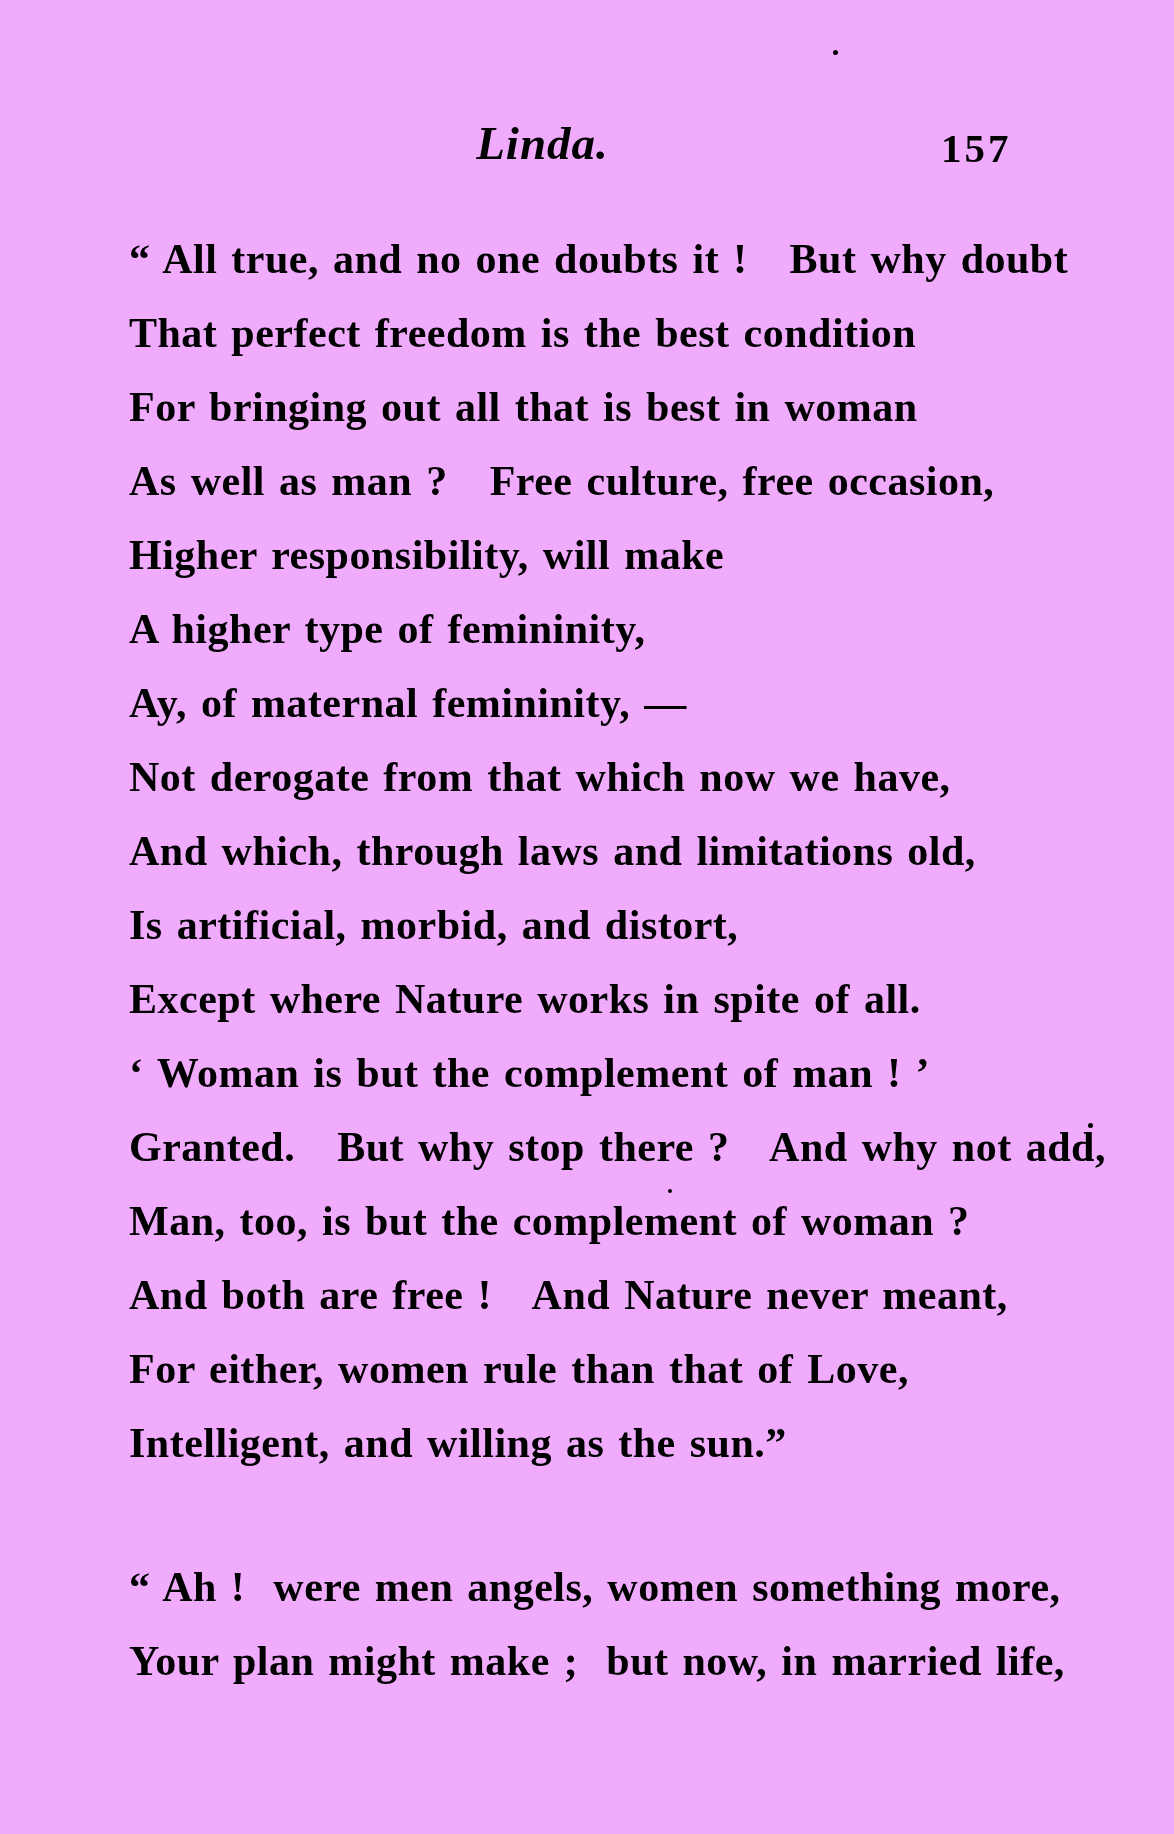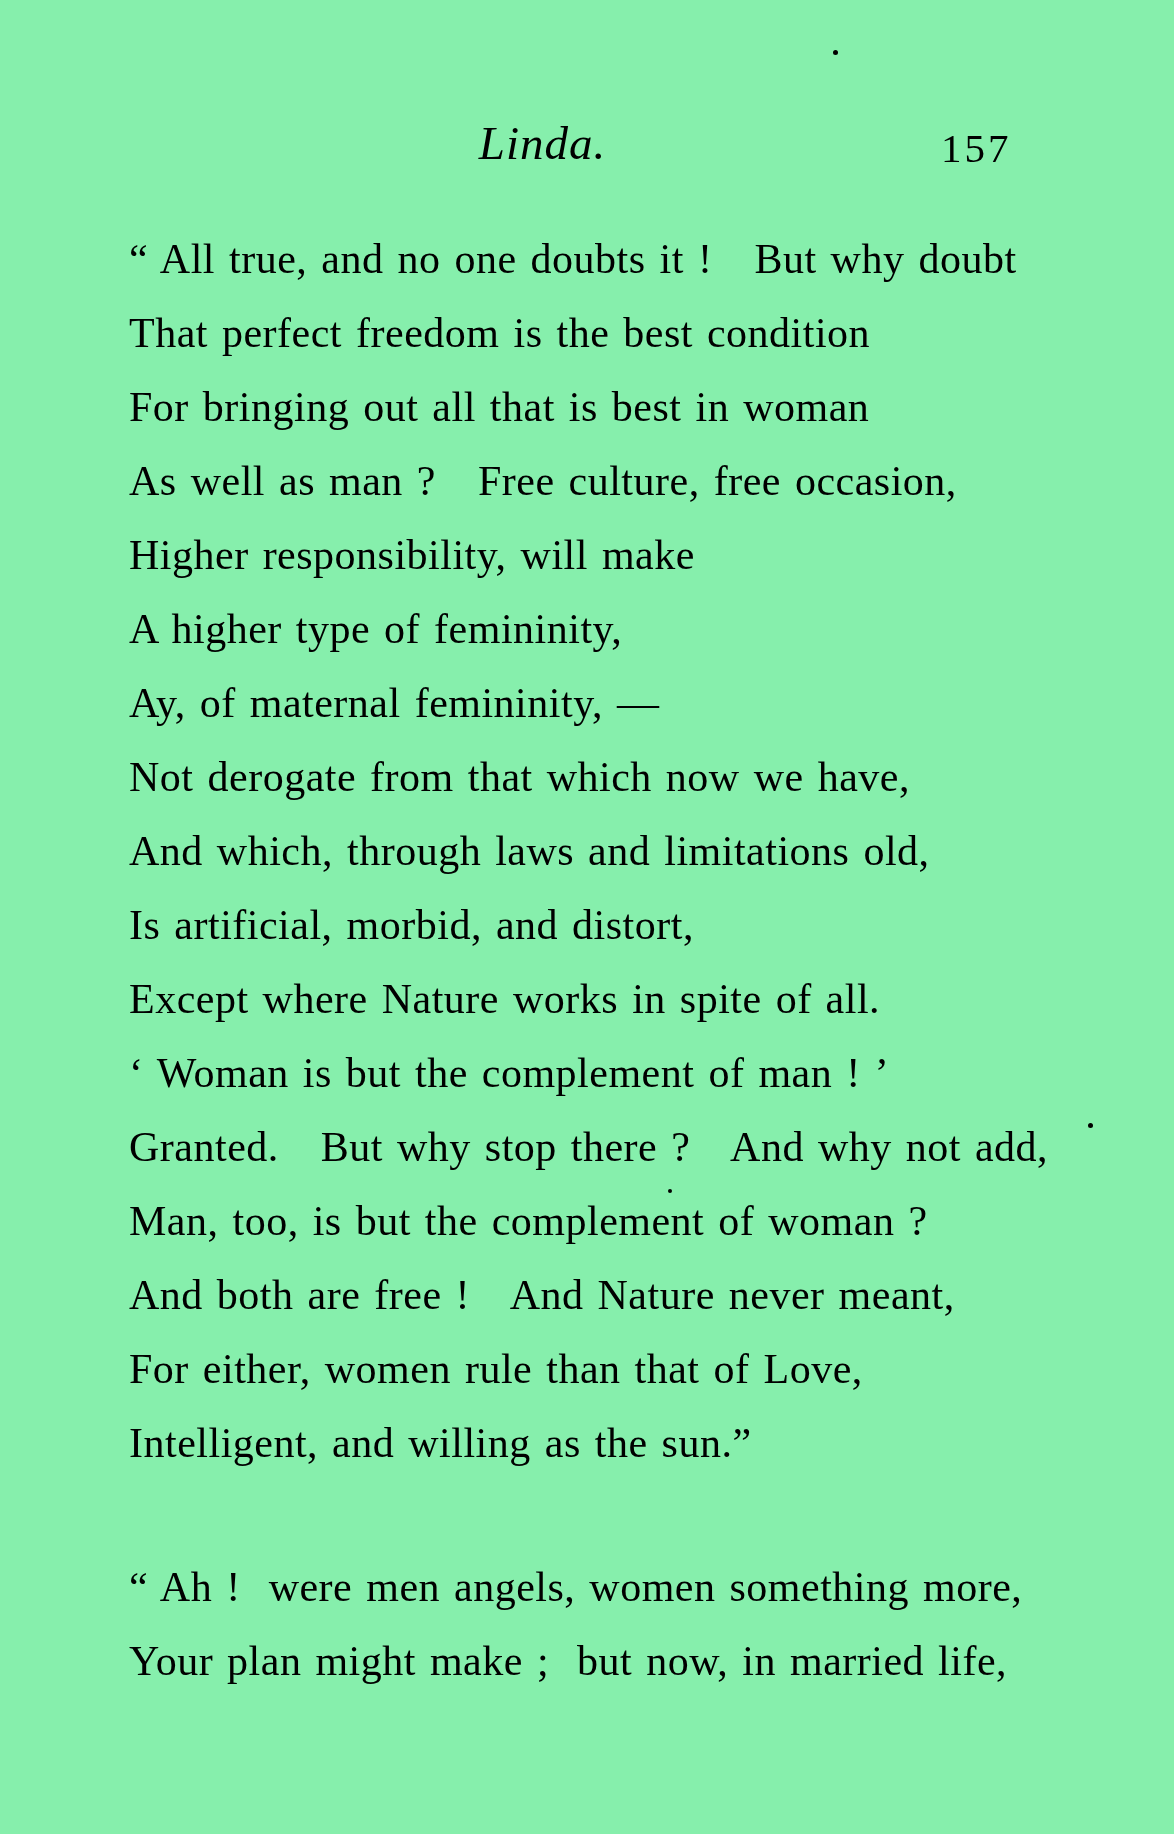--- a/index.html
+++ b/index.html
@@ -5,21 +5,21 @@
   html, body { margin: 0; padding: 0; }
   body {
     width: 1174px;
     height: 1834px;
     background: #ffffff;
     position: relative;
     font-family: "Liberation Serif", "DejaVu Serif", serif;
     color: #000000;
     overflow: hidden;
   }
-  .page { position: absolute; inset: 0; background: #86efac; }
+  .page { position: absolute; inset: 0; background: #f0abfc; font-weight: bold; }
   .running-head {
     position: absolute;
     top: 116px;
     left: 80px;
     width: 925px;
     text-align: center;
     font-style: italic;
     font-size: 47px;
     letter-spacing: 1px;
   }

